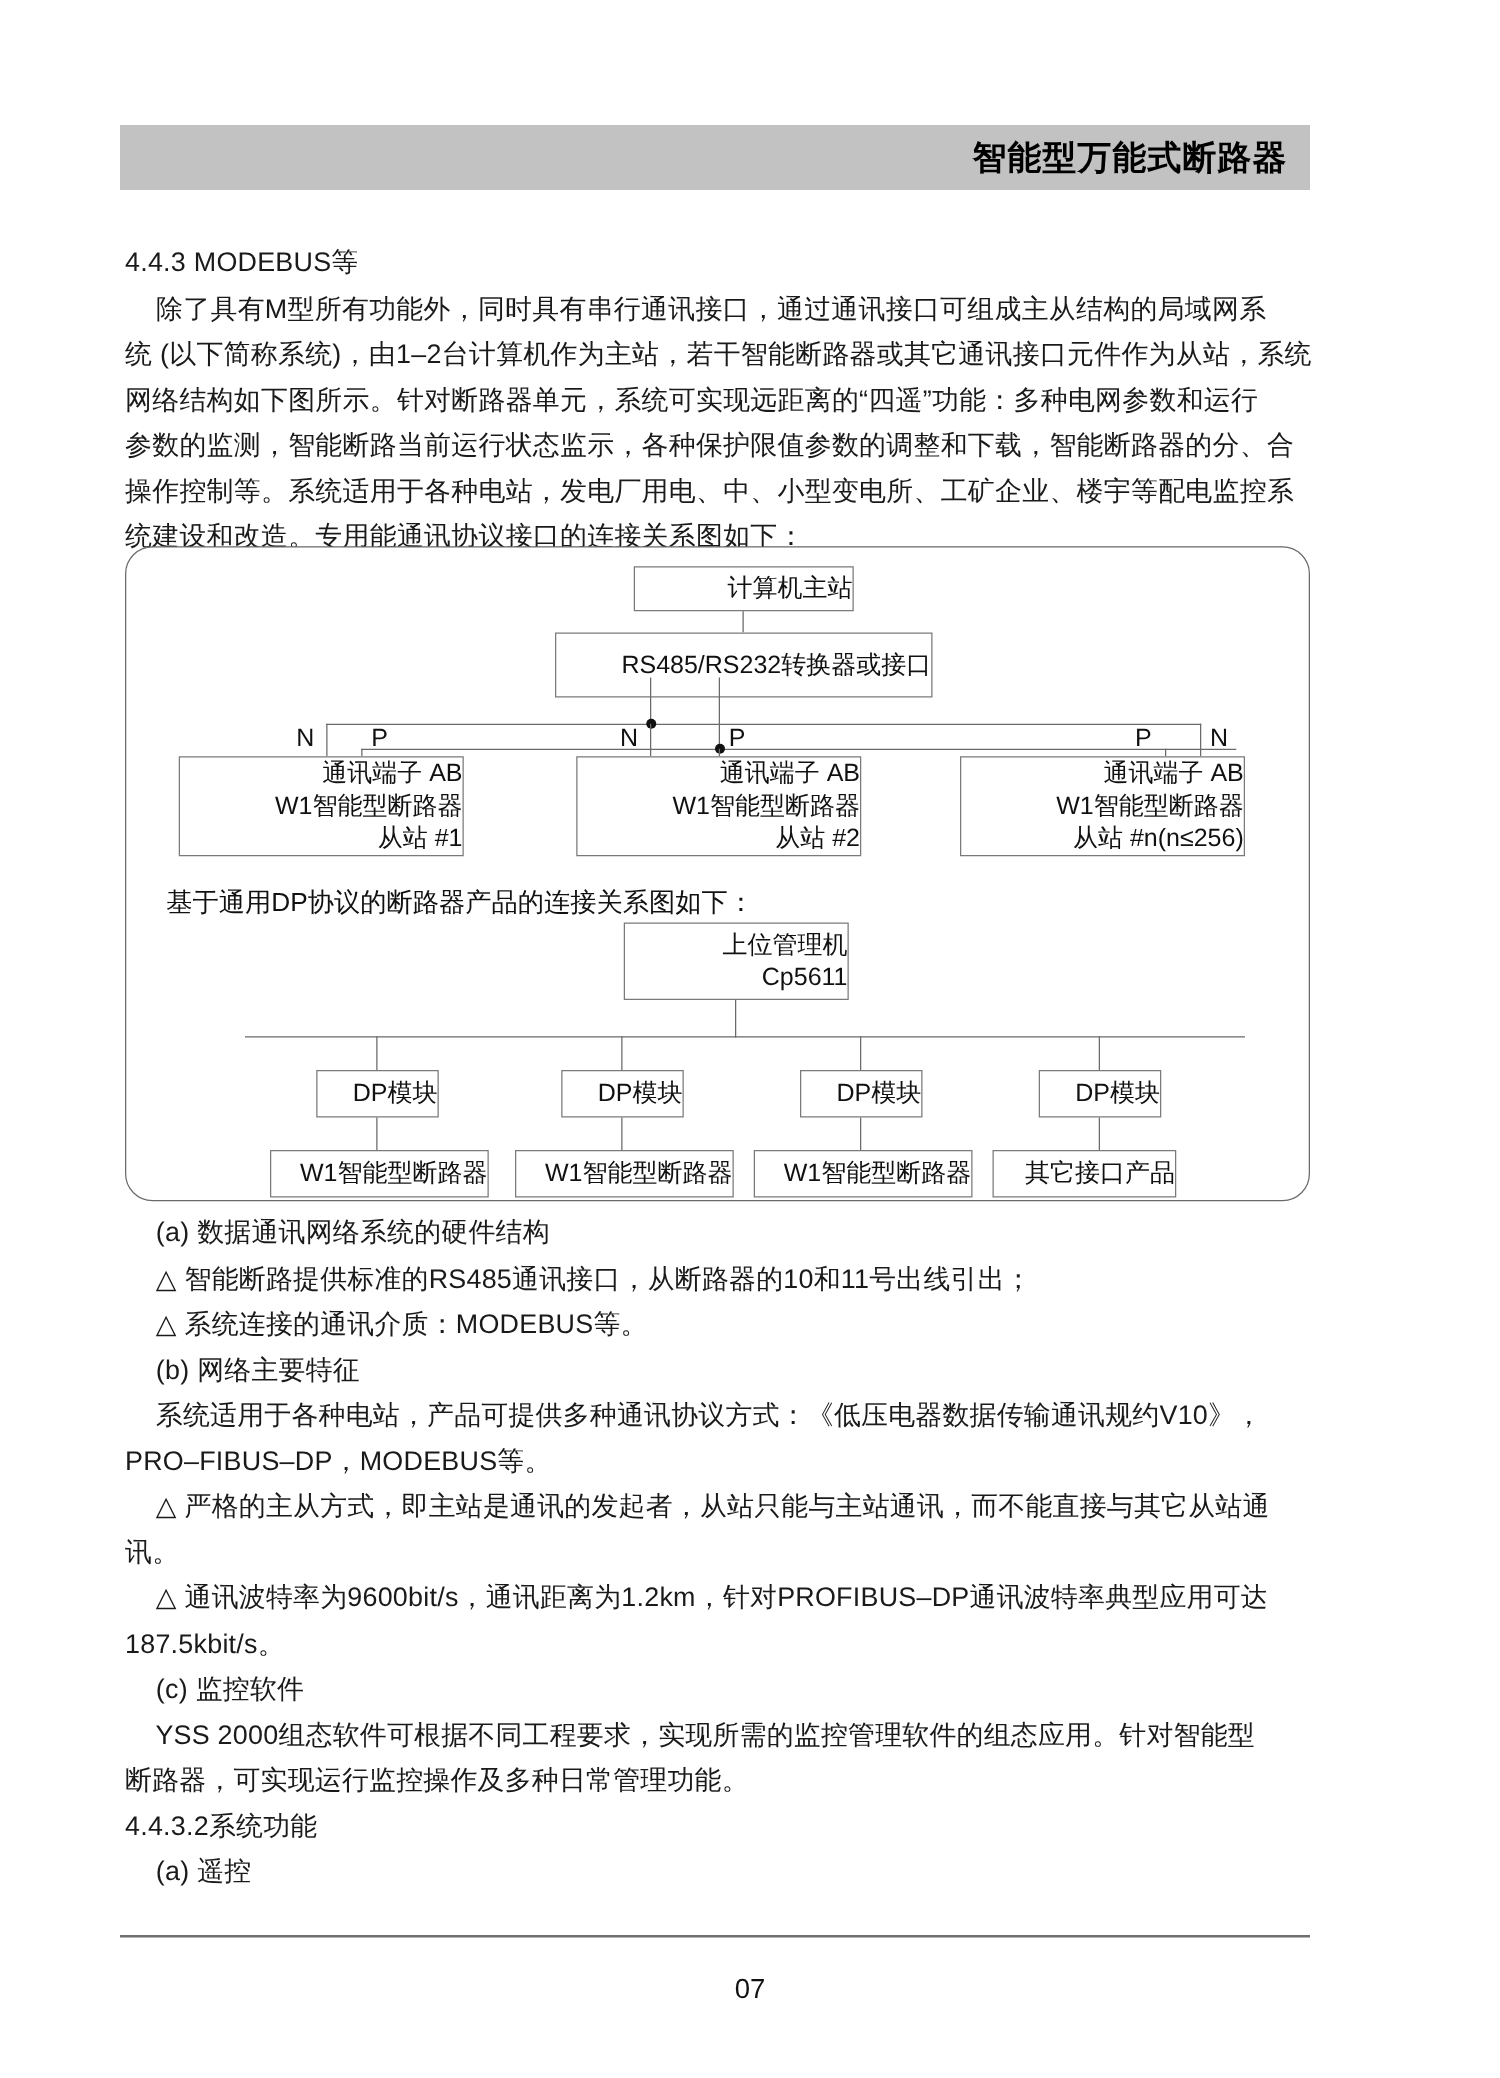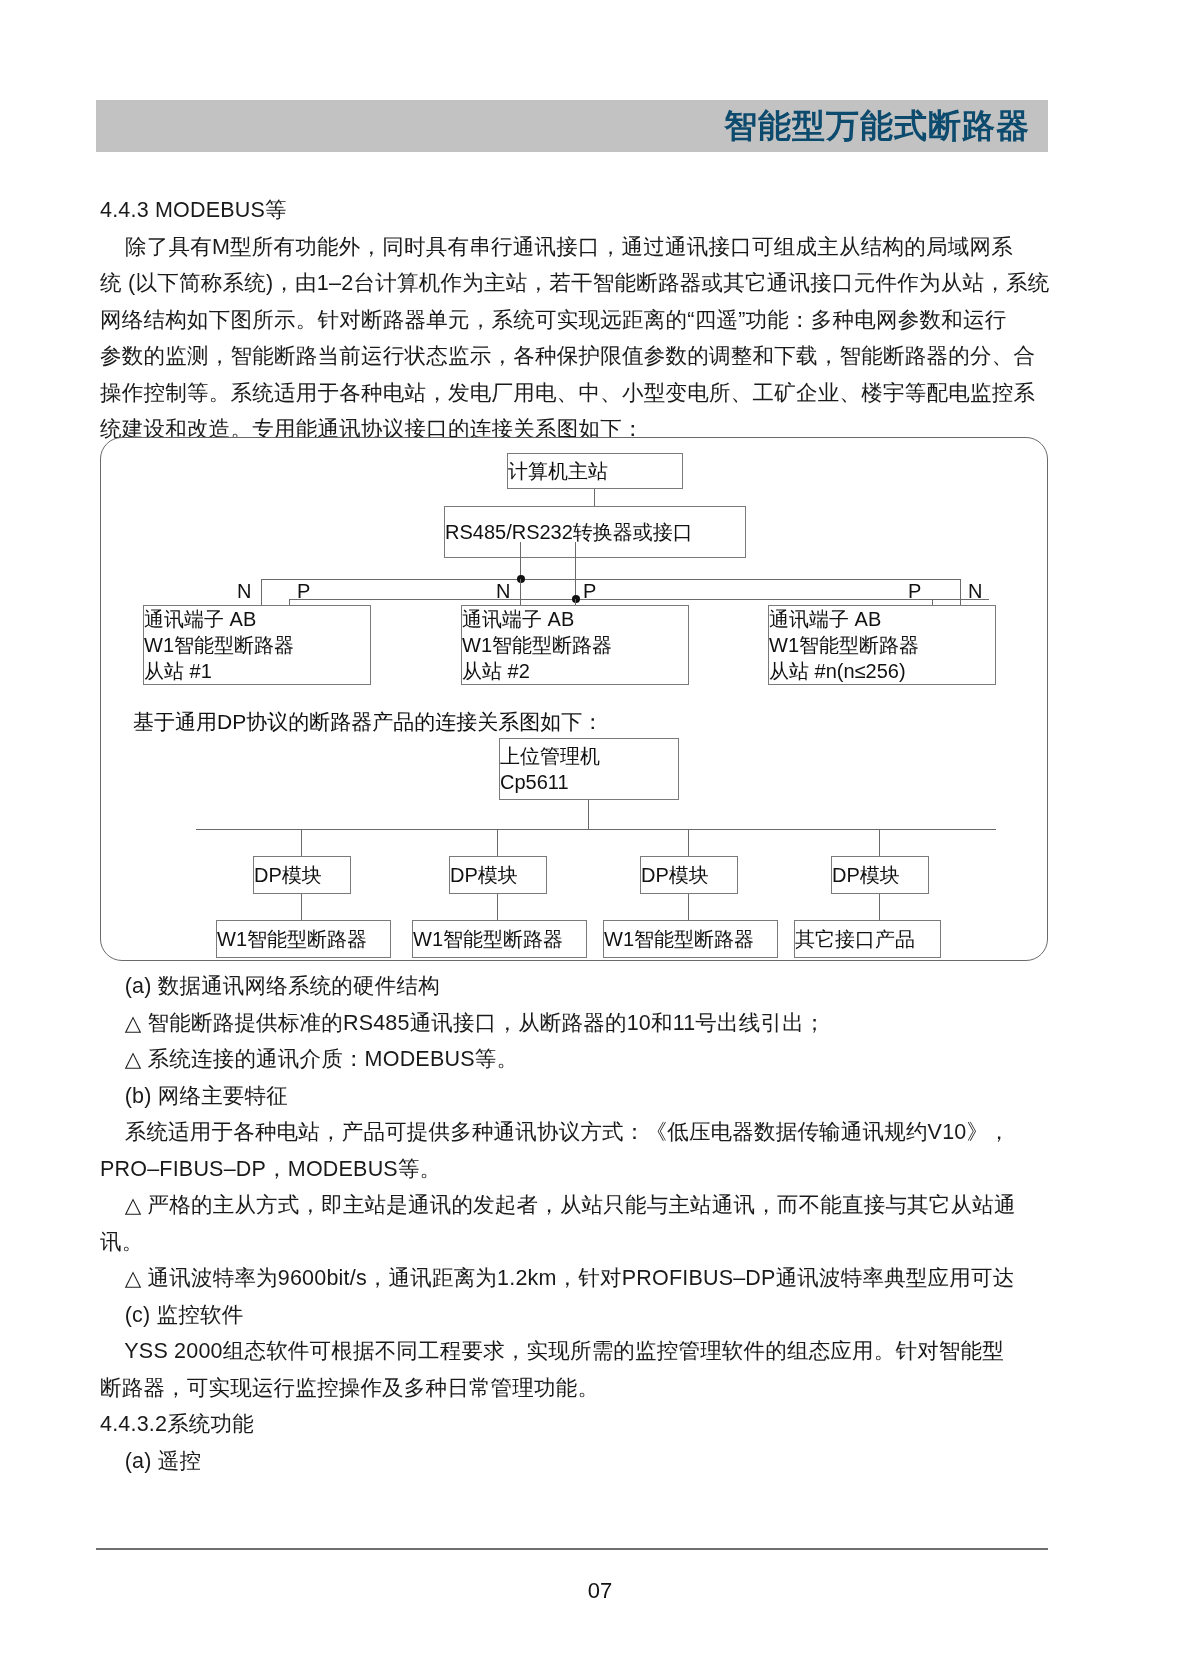--- a/index.html
+++ b/index.html
@@ -13,40 +13,40 @@
   .page{position:relative;width:1200px;height:1662px;overflow:hidden;}
 
   
   .header-band{
     position:absolute;left:96px;top:100px;width:952px;height:52px;
     background:#c2c2c2;
     display:flex;align-items:center;justify-content:flex-end;
     box-sizing:border-box;padding-right:18px;
   }
   .header-title{
-    font-size:33px;font-weight:bold;letter-spacing:1px;color:#0c4a6e;
+    font-size:27px;font-weight:bold;letter-spacing:1px;color:#000000;
   }
 
   
   .content{position:absolute;left:100px;top:192px;width:948px;}
   .ln{
     font-size:21.5px;line-height:36.5px;white-space:pre;letter-spacing:0.2px;
   }
   .ln.just{letter-spacing:0.25px;}
 
   
   .diagram{
     position:absolute;left:100px;top:437px;width:948px;height:524px;
     border:1.6px solid #6a6a6a;border-radius:22px;box-sizing:border-box;
     background:#fff;
   }
   .dbox{
     position:absolute;border:1.3px solid #7a7a7a;background:#fff;
     box-sizing:border-box;display:flex;flex-direction:column;
-    align-items:flex-start;justify-content:center;
+    align-items:flex-end;justify-content:center;
     font-size:20px;line-height:26px;color:#111;text-align:center;
   }
   .dbox .l2{font-size:20px;}
   .wire{position:absolute;background:#6a6a6a;}
   .wh{height:1.4px;}
   .wv{width:1.4px;}
   .dot{position:absolute;width:8px;height:8px;border-radius:50%;background:#111;}
   .plabel{
     position:absolute;font-size:20px;color:#111;
   }
@@ -188,20 +188,21 @@
   <div class="content" style="top:968px;">
     <div class="ln">    (a) 数据通讯网络系统的硬件结构</div>
     <div class="ln">    △ 智能断路提供标准的RS485通讯接口，从断路器的10和11号出线引出；</div>
     <div class="ln">    △ 系统连接的通讯介质：MODEBUS等。</div>
     <div class="ln">    (b) 网络主要特征</div>
     <div class="ln">    系统适用于各种电站，产品可提供多种通讯协议方式：《低压电器数据传输通讯规约V10》，</div>
     <div class="ln">PRO–FIBUS–DP，MODEBUS等。</div>
     <div class="ln">    △ 严格的主从方式，即主站是通讯的发起者，从站只能与主站通讯，而不能直接与其它从站通</div>
     <div class="ln">讯。</div>
     <div class="ln">    △ 通讯波特率为9600bit/s，通讯距离为1.2km，针对PROFIBUS–DP通讯波特率典型应用可达</div>
+    <div class="ln">187.5kbit/s。</div>
     <div class="ln">    (c) 监控软件</div>
     <div class="ln">    YSS 2000组态软件可根据不同工程要求，实现所需的监控管理软件的组态应用。针对智能型</div>
     <div class="ln">断路器，可实现运行监控操作及多种日常管理功能。</div>
     <div class="ln">4.4.3.2系统功能</div>
     <div class="ln">    (a) 遥控</div>
   </div>
 
   <div class="footer-rule"></div>
   <div class="footer-num">07</div>
 

